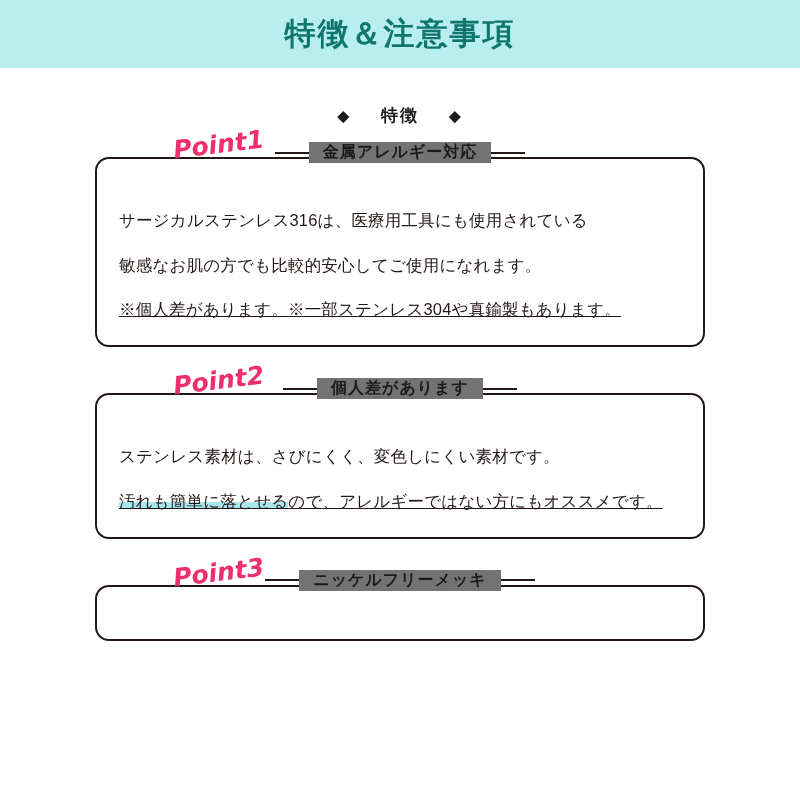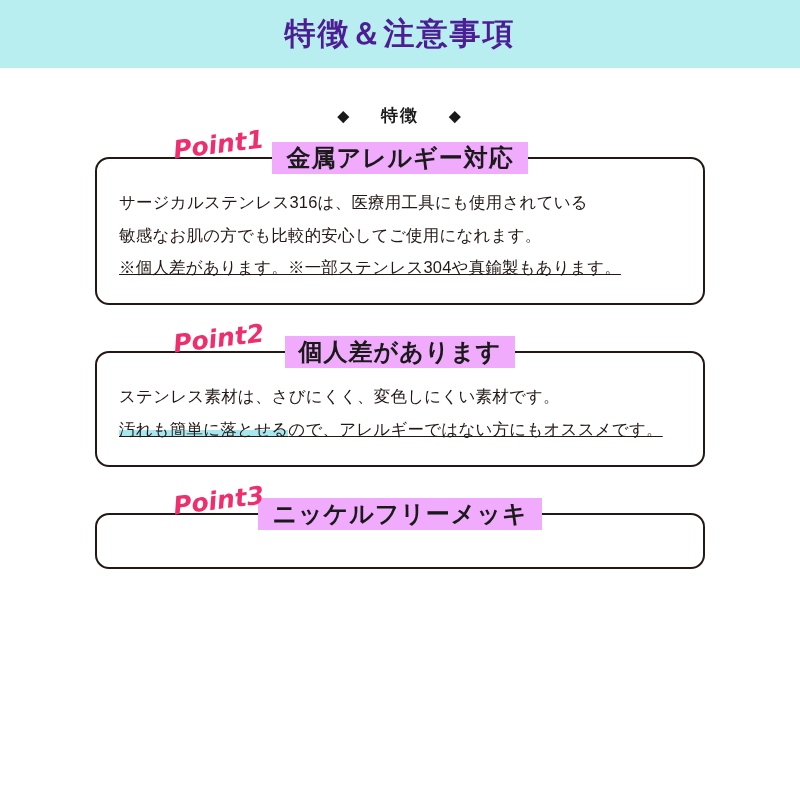--- a/index.html
+++ b/index.html
@@ -27,21 +27,21 @@
     height: 68px;
     background: #b8eef0;
     display: flex;
     align-items: center;
     justify-content: center;
   }
   .header-title {
     font-size: 31px;
     font-weight: bold;
     letter-spacing: 2px;
-    color: #4c1d95;
+    color: #0f766e;
   }
 
   
   .section-label {
     margin-top: 36px;
     display: flex;
     align-items: center;
     justify-content: center;
     gap: 30px;
     font-size: 17px;
@@ -88,36 +88,36 @@
   .box-title-wrap {
     position: absolute;
     top: -17px;
     left: 0;
     width: 100%;
     display: flex;
     align-items: center;
     justify-content: center;
   }
   .box-title {
-    background: #f0abfc;
+    background: #737373;
     padding: 0 14px;
-    font-size: 24px;
+    font-size: 16px;
     font-weight: bold;
     letter-spacing: 1px;
     color: #1a1a1a;
     white-space: nowrap;
   }
   .rule {
     height: 2px;
     width: 34px;
     background: #231815;
     flex: none;
   }
   .body-lines p {
-    margin: 0 0 6px 0;
+    margin: 18px 0 6px 0;
     font-size: 16.5px;
     line-height: 1.62;
     color: #231815;
     letter-spacing: 0.2px;
   }
   .body-lines p:last-child {
     margin-bottom: 0;
     text-decoration: underline;
   }
   .hl {

